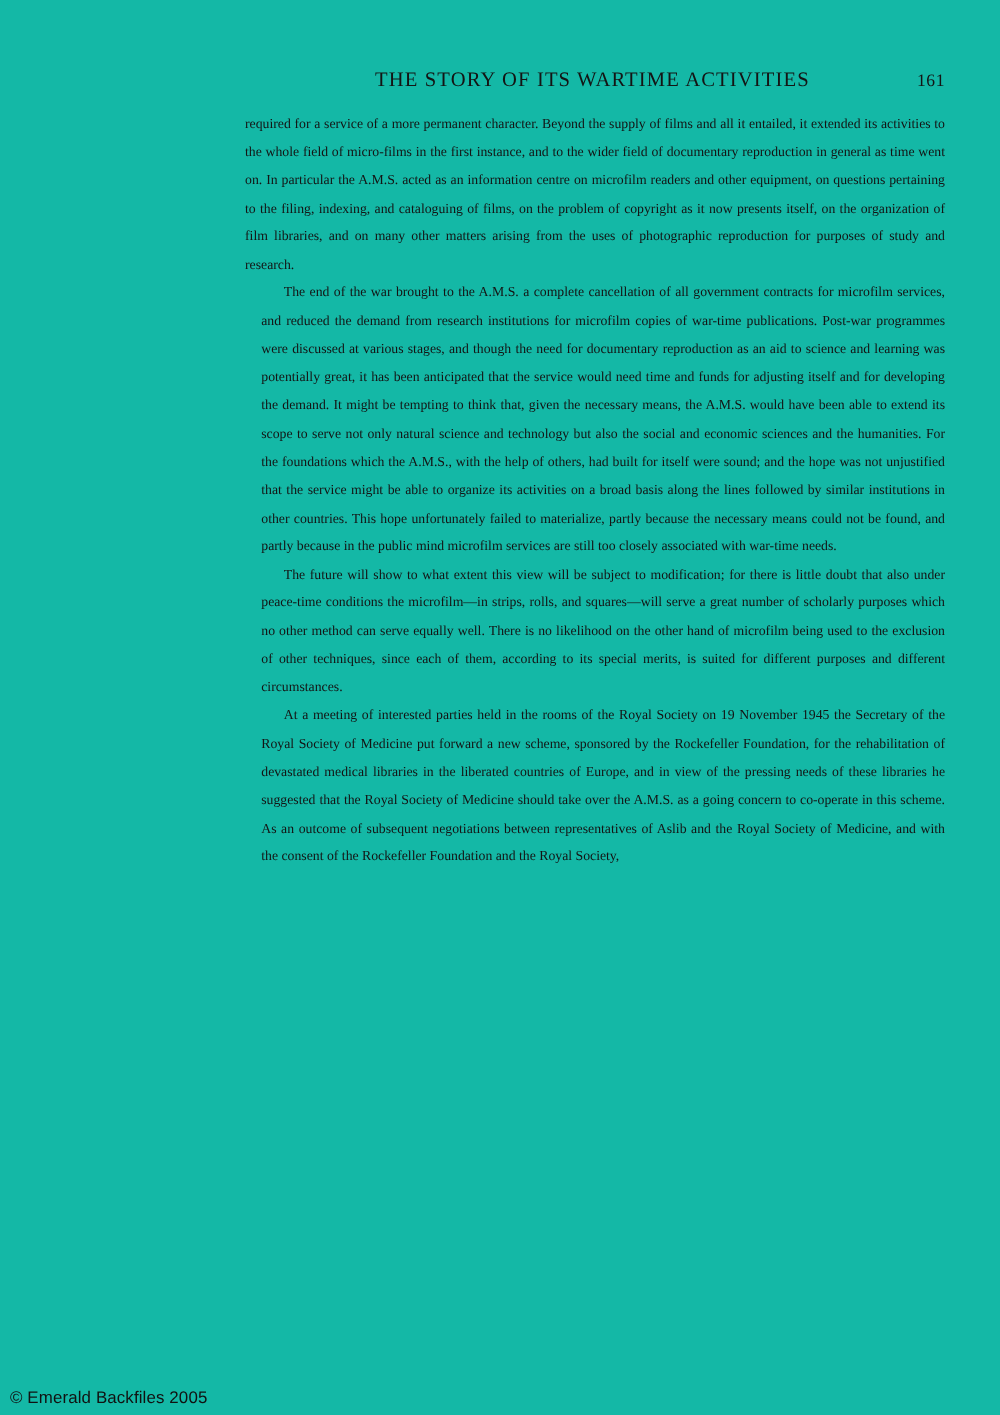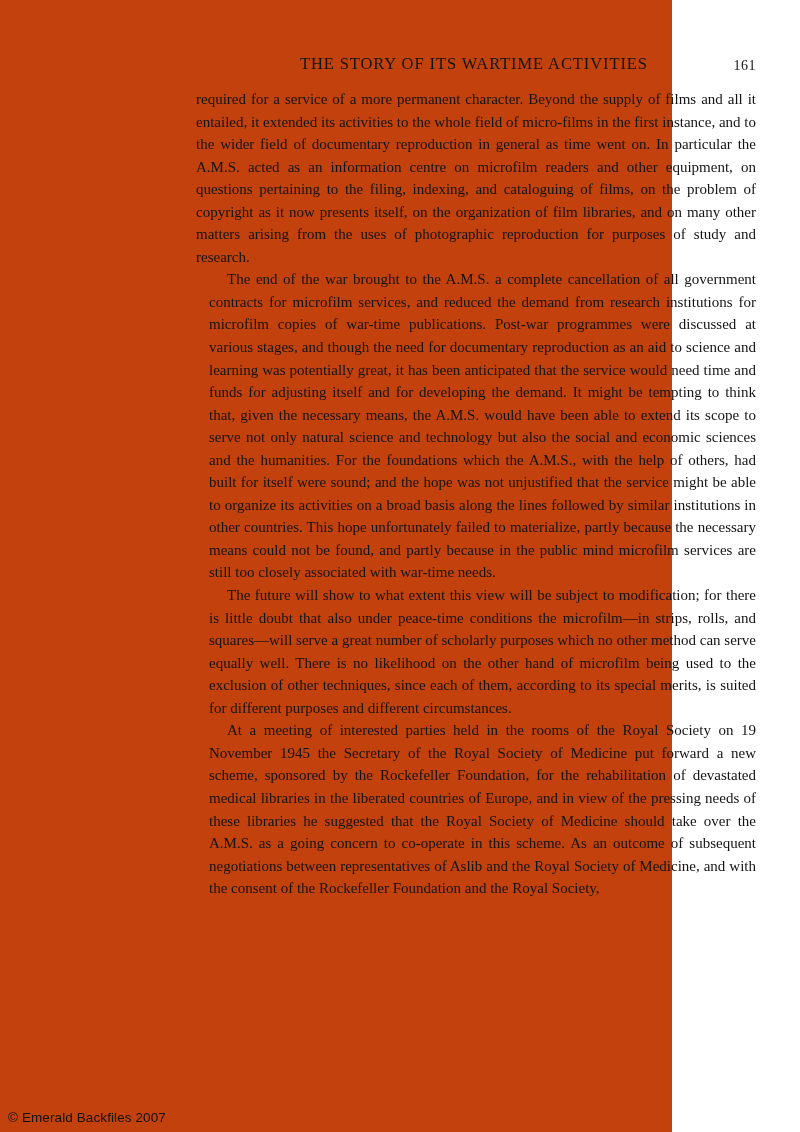--- a/index.html
+++ b/index.html
@@ -11,23 +11,23 @@
     width: 800px;
     height: 1132px;
     position: relative;
     font-family: "Liberation Serif", serif;
     color: #141414;
     overflow: hidden;
   }
   .page {
     position: absolute;
     top: 0; left: 0;
-    width: 672px;
+    width: 800px;
     height: 1132px;
-    background: #c2410c;
+    background: #14b8a6;
   }
   .page-inner {
     position: absolute;
     left: 196px;
     top: 54px;
     width: 560px;
   }
   .running-head {
     position: relative;
     height: 30px;
@@ -47,21 +47,21 @@
     position: absolute;
     right: 0;
     top: 4px;
     font-size: 14px;
     letter-spacing: 0.5px;
   }
   .body-text p {
     margin: 0;
     text-align: justify;
     text-justify: inter-word;
-    font-size: 15px;
+    font-size: 11px;
     line-height: 22.55px;
     hyphens: none;
   }
   .body-text p.indent {
     text-indent: 18px;
     margin-left: 13px;
   }
   .footer-credit {
     position: absolute;
     left: 8px;
@@ -85,14 +85,14 @@
 
     <div class="body-text">
       <p>required for a service of a more permanent character. Beyond the supply of films and all it entailed, it extended its activities to the whole field of micro-films in the first instance, and to the wider field of documentary reproduction in general as time went on. In particular the A.M.S. acted as an information centre on microfilm readers and other equipment, on questions pertaining to the filing, indexing, and cataloguing of films, on the problem of copyright as it now presents itself, on the organization of film libraries, and on many other matters arising from the uses of photographic reproduction for purposes of study and research.</p>
       <p class="indent">The end of the war brought to the A.M.S. a complete cancellation of all government contracts for microfilm services, and reduced the demand from research institutions for microfilm copies of war-time publications. Post-war programmes were discussed at various stages, and though the need for documentary reproduction as an aid to science and learning was potentially great, it has been anticipated that the service would need time and funds for adjusting itself and for developing the demand. It might be tempting to think that, given the necessary means, the A.M.S. would have been able to extend its scope to serve not only natural science and technology but also the social and economic sciences and the humanities. For the foundations which the A.M.S., with the help of others, had built for itself were sound; and the hope was not unjustified that the service might be able to organize its activities on a broad basis along the lines followed by similar institutions in other countries. This hope unfortunately failed to materialize, partly because the necessary means could not be found, and partly because in the public mind microfilm services are still too closely associated with war-time needs.</p>
       <p class="indent">The future will show to what extent this view will be subject to modification; for there is little doubt that also under peace-time conditions the microfilm—in strips, rolls, and squares—will serve a great number of scholarly purposes which no other method can serve equally well. There is no likelihood on the other hand of microfilm being used to the exclusion of other techniques, since each of them, according to its special merits, is suited for different purposes and different circumstances.</p>
       <p class="indent">At a meeting of interested parties held in the rooms of the Royal Society on 19 November 1945 the Secretary of the Royal Society of Medicine put forward a new scheme, sponsored by the Rockefeller Foundation, for the rehabilitation of devastated medical libraries in the liberated countries of Europe, and in view of the pressing needs of these libraries he suggested that the Royal Society of Medicine should take over the A.M.S. as a going concern to co-operate in this scheme. As an outcome of subsequent negotiations between representatives of Aslib and the Royal Society of Medicine, and with the consent of the Rockefeller Foundation and the Royal Society,</p>
     </div>
 
   </div>
 
-  <div class="footer-credit">© Emerald Backfiles 2007</div>
+  <div class="footer-credit">© Emerald Backfiles 2005</div>
 </div>
 
 </body></html>

